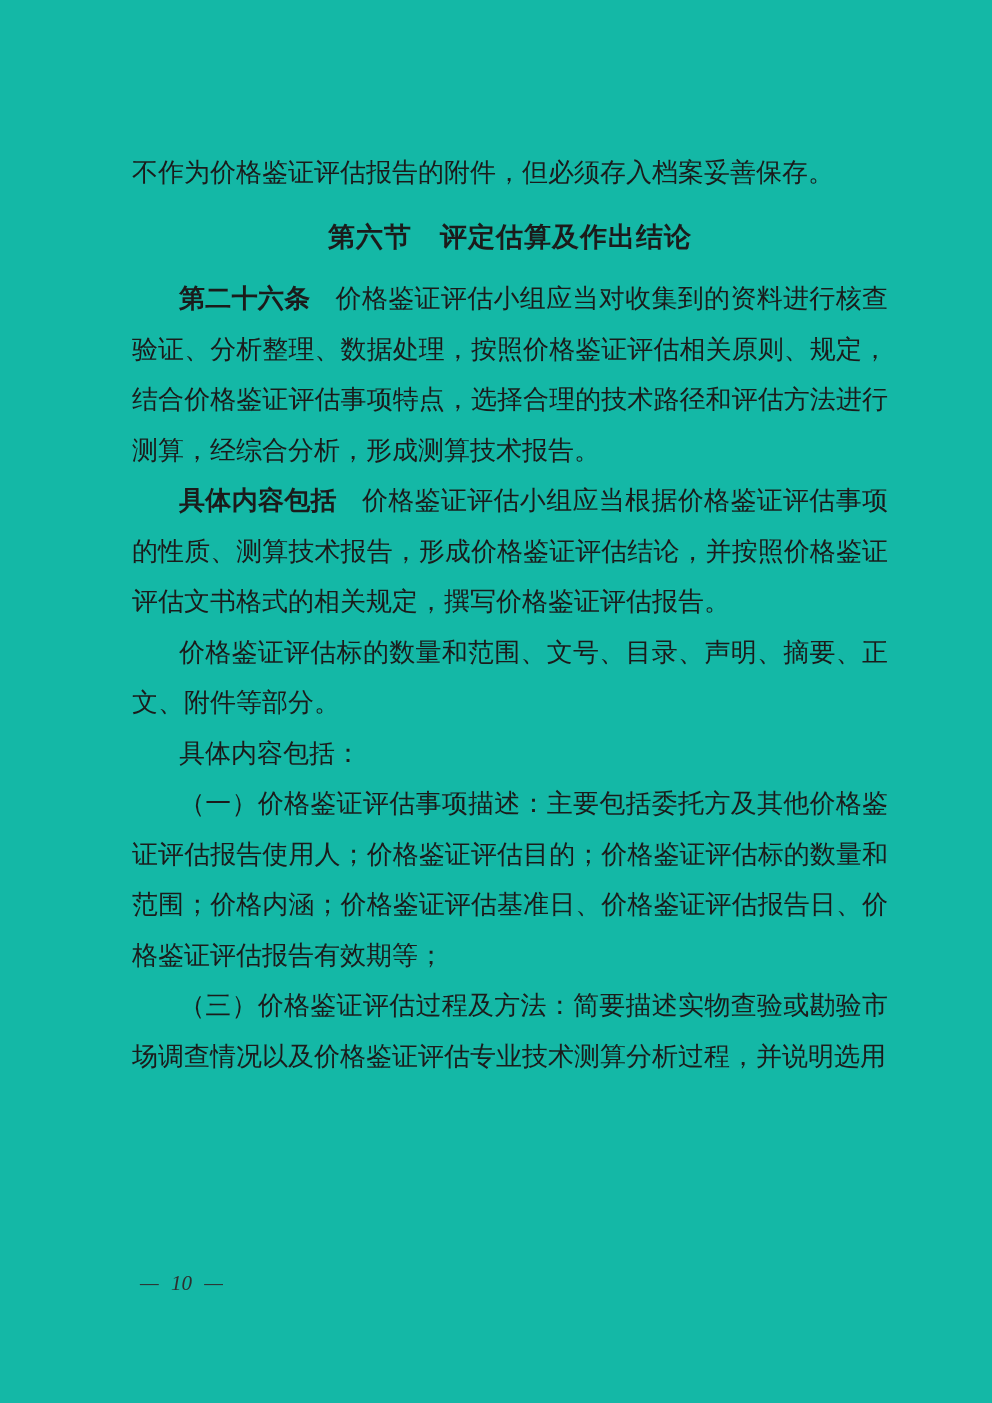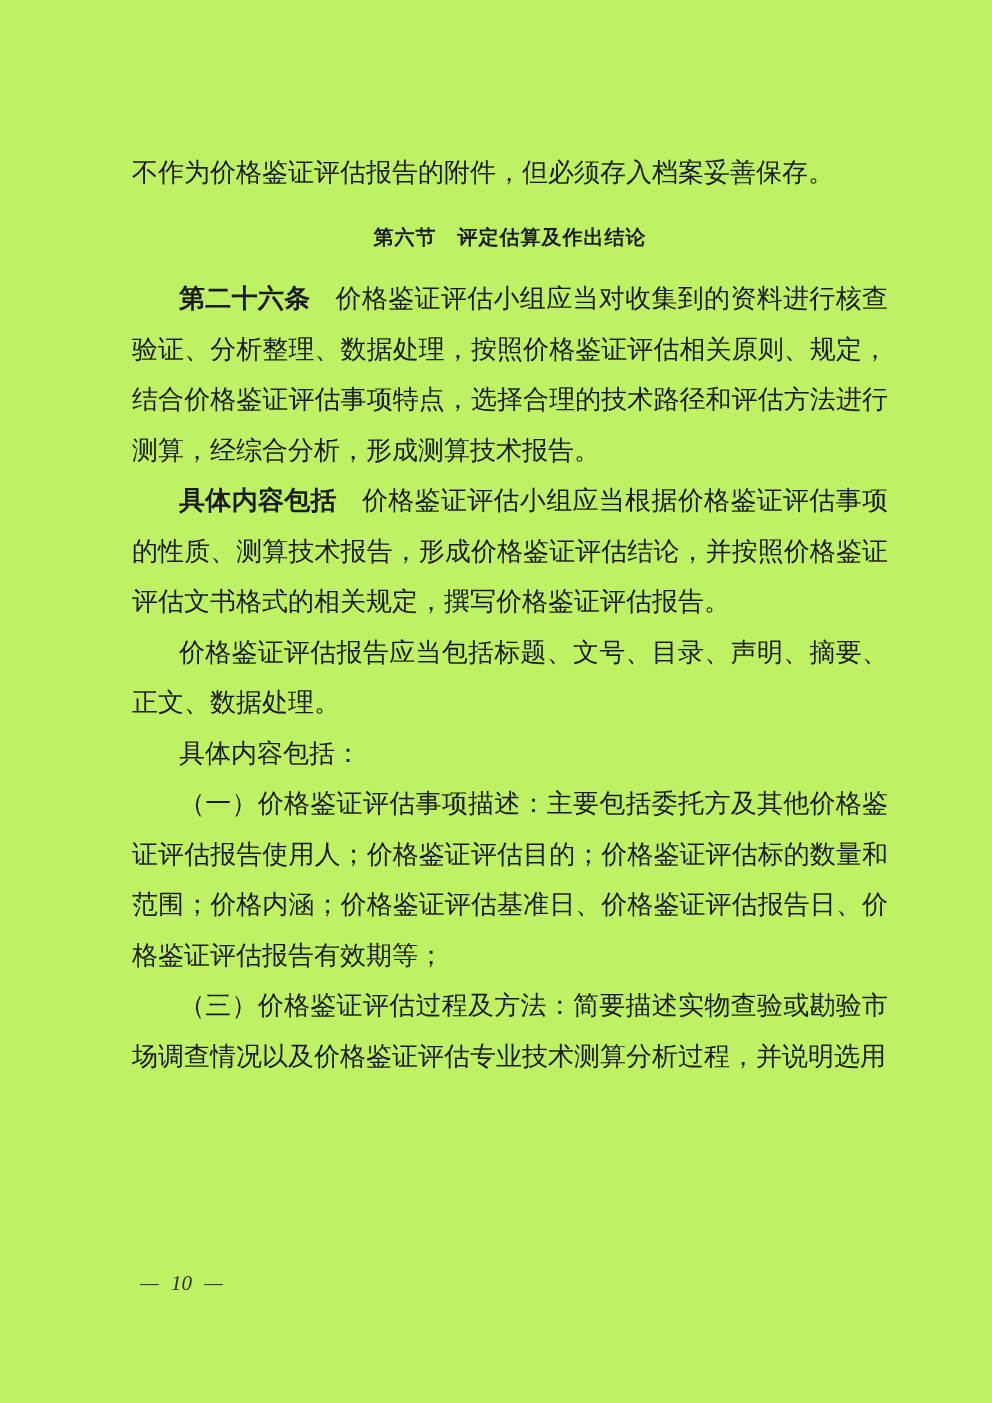--- a/index.html
+++ b/index.html
@@ -11,21 +11,21 @@
     height: 1403px;
     position: relative;
     background: #ffffff;
     overflow: hidden;
     font-family: "Liberation Serif", "DejaVu Serif", serif;
     color: #1b1b1b;
   }
   .page {
     position: absolute;
     inset: 0;
-    background: #bef264;
+    background: #14b8a6;
   }
   .content {
     position: absolute;
     left: 132px;
     top: 148px;
     width: 756px;
   }
   .body-text {
     margin: 0;
     font-size: 26px;
@@ -33,21 +33,21 @@
     text-align: justify;
     text-justify: inter-ideograph;
     text-indent: 47px;
     letter-spacing: 0;
   }
   .no-indent {
     text-indent: 0;
   }
   .heading {
     margin: 13px 0 12px 0;
-    font-size: 20px;
+    font-size: 27px;
     line-height: 50.5px;
     font-weight: bold;
     text-align: center;
     text-indent: 0;
     letter-spacing: 1px;
   }
   .lead {
     font-weight: bold;
     margin-right: 25px;
     margin-top: 38px;
@@ -73,21 +73,21 @@
   <div class="content">
 
     <p class="body-text no-indent">不作为价格鉴证评估报告的附件，但必须存入档案妥善保存。</p>
 
     <h2 class="heading">第六节　评定估算及作出结论</h2>
 
     <p class="body-text"><span class="lead">第二十六条</span><span>价格鉴证评估小组应当对收集到的资料进行核查验证、分析整理、数据处理，按照价格鉴证评估相关原则、规定，结合价格鉴证评估事项特点，选择合理的技术路径和评估方法进行测算，经综合分析，形成测算技术报告。</span></p>
 
     <p class="body-text"><span class="lead">具体内容包括</span><span>价格鉴证评估小组应当根据价格鉴证评估事项的性质、测算技术报告，形成价格鉴证评估结论，并按照价格鉴证评估文书格式的相关规定，撰写价格鉴证评估报告。</span></p>
 
-    <p class="body-text">价格鉴证评估报告应当包括标题、文号、目录、声明、摘要、正文、数据处理。</p>
+    <p class="body-text">价格鉴证评估标的数量和范围、文号、目录、声明、摘要、正文、附件等部分。</p>
 
     <p class="body-text">具体内容包括：</p>
 
     <p class="body-text">（一）价格鉴证评估事项描述：主要包括委托方及其他价格鉴证评估报告使用人；价格鉴证评估目的；价格鉴证评估标的数量和范围；价格内涵；价格鉴证评估基准日、价格鉴证评估报告日、价格鉴证评估报告有效期等；</p>
 
 
     <p class="body-text">（三）价格鉴证评估过程及方法：简要描述实物查验或勘验市场调查情况以及价格鉴证评估专业技术测算分析过程，并说明选用</p>
 
   </div>
 

